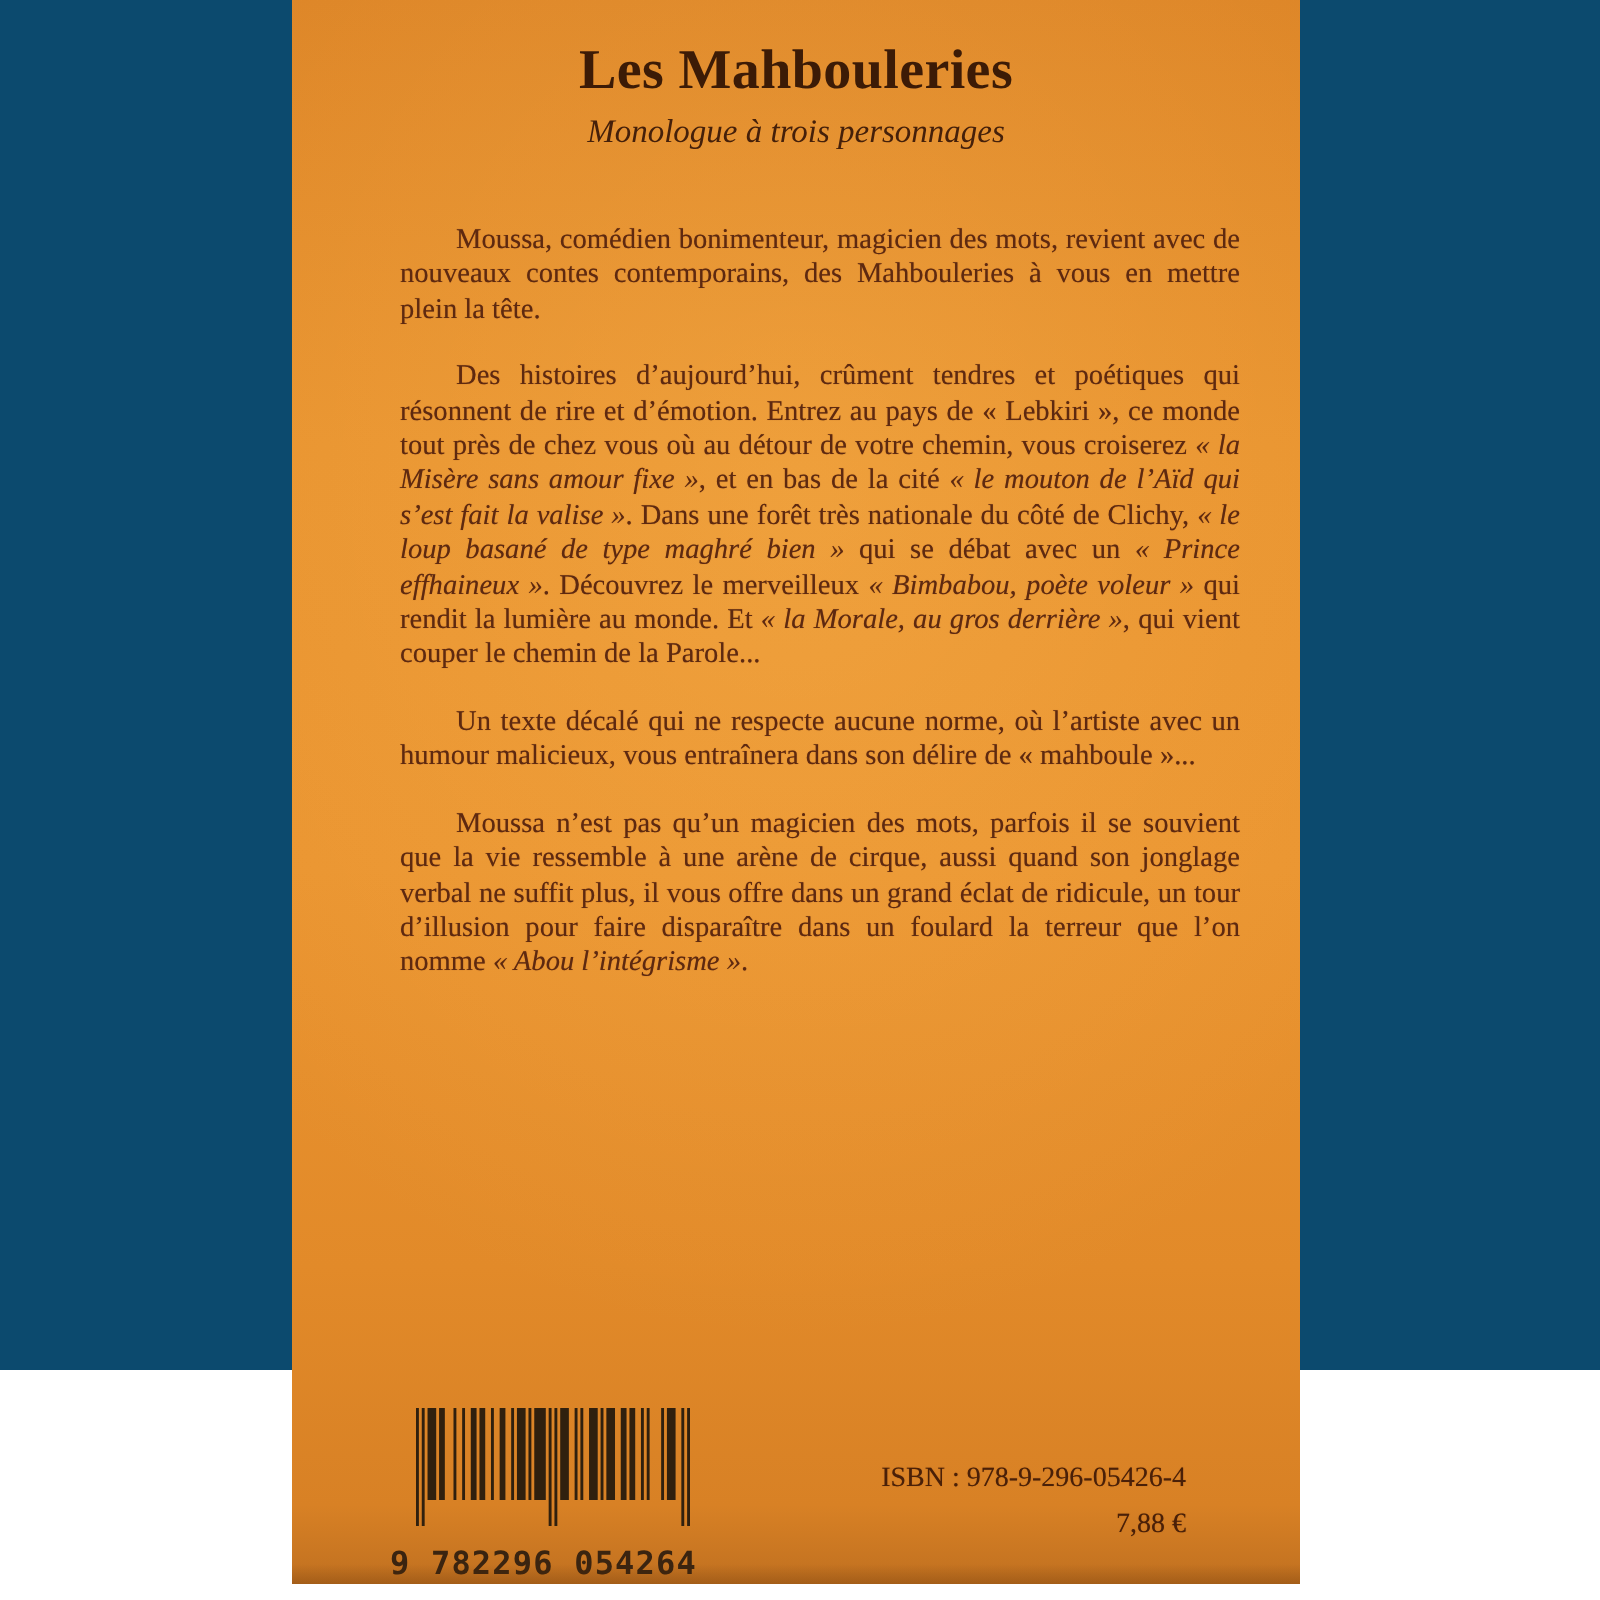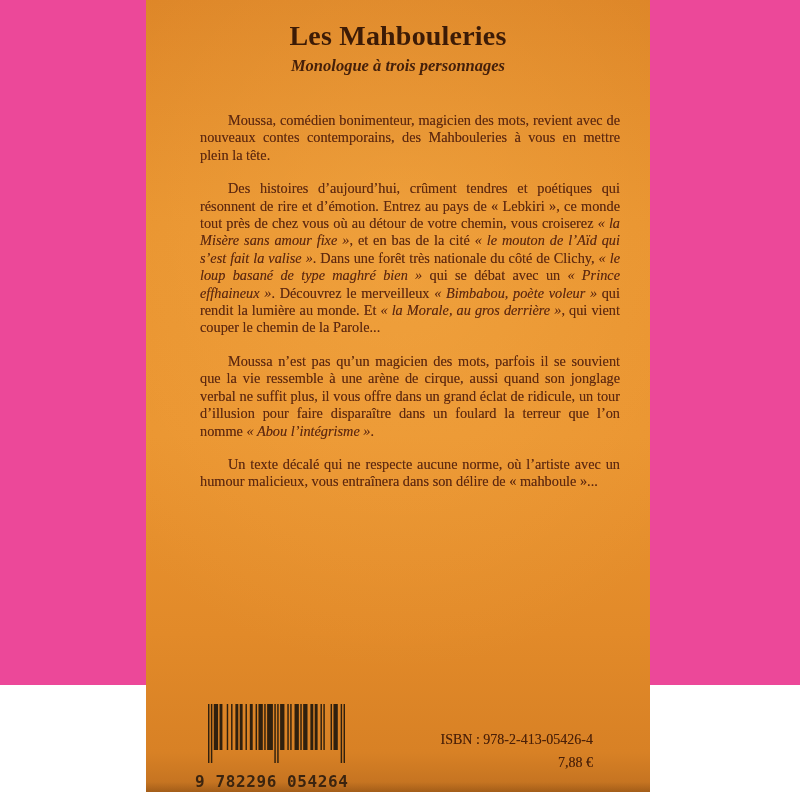--- a/index.html
+++ b/index.html
@@ -1,38 +1,38 @@
 <!DOCTYPE html>
 <html><head>
 <meta charset="utf-8">
 <style>
   html,body{margin:0;padding:0;}
   body{
     width:800px;height:800px;background:#ffffff;overflow:hidden;
     font-family:"Liberation Serif", serif;
   }
-  .photo{position:relative;width:800px;height:685px;background:#ec4899;}
+  .photo{position:relative;width:800px;height:685px;background:#0c4a6e;}
   .cover{
     position:absolute;left:146px;top:0;width:504px;height:792px;
     background:
       radial-gradient(120% 85% at 50% 32%, rgba(255,195,95,.28), rgba(255,195,95,0) 62%),
       linear-gradient(180deg,#dd8527 0%,#e8922e 28%,#ea9430 55%,#e28a29 80%,#d88125 95%,#c07020 100%);
   }
   .cover::after{
     content:"";position:absolute;left:0;right:0;bottom:0;height:10px;
     background:linear-gradient(180deg,rgba(90,45,5,0),rgba(90,45,5,.28));
     pointer-events:none;
   }
   .title{
     position:absolute;top:20px;left:0;width:100%;margin:0;text-align:center;
     font-size:28px;font-weight:700;color:#3c1b06;letter-spacing:.2px;
   }
   .subtitle{
     position:absolute;top:56px;left:0;width:100%;margin:0;text-align:center;
-    font-size:16.5px;font-weight:700;font-style:italic;color:#45200a;
+    font-size:16.5px;font-weight:400;font-style:italic;color:#45200a;
   }
   .body{
     position:absolute;left:54px;right:30px;top:112px;
     color:#5e2910;font-size:14.3px;line-height:17.4px;text-align:justify;
     text-shadow:0 0 .4px rgba(94,41,16,.55);
   }
   .body p{margin:0 0 16px 0;text-indent:28px;}
   .body .it{font-style:italic;}
   .barcode{
     position:absolute;left:49px;top:704px;width:170px;height:66px;
@@ -56,22 +56,22 @@
 
 <div class="photo">
   <div class="cover">
 
     <h1 class="title">Les Mahbouleries</h1>
     <h2 class="subtitle">Monologue à trois personnages</h2>
 
     <div class="body">
         <p><span>Moussa, comédien bonimenteur, magicien des mots, revient avec de nouveaux contes contemporains, des Mahbouleries à vous en mettre plein la tête.</span></p>
         <p><span>Des histoires d’aujourd’hui, crûment tendres et poétiques qui résonnent de rire et d’émotion. Entrez au pays de « Lebkiri », ce monde tout près de chez vous où au détour de votre chemin, vous croiserez </span><span class="it">« la Misère sans amour fixe »</span><span>, et en bas de la cité </span><span class="it">« le mouton de l’Aïd qui s’est fait la valise »</span><span>. Dans une forêt très nationale du côté de Clichy, </span><span class="it">« le loup basané de type maghré bien »</span><span> qui se débat avec un </span><span class="it">« Prince effhaineux »</span><span>. Découvrez le merveilleux </span><span class="it">« Bimbabou, poète voleur »</span><span> qui rendit la lumière au monde. Et </span><span class="it">« la Morale, au gros derrière »</span><span>, qui vient couper le chemin de la Parole...</span></p>
+        <p><span>Un texte décalé qui ne respecte aucune norme, où l’artiste avec un humour malicieux, vous entraînera dans son délire de « mahboule »...</span></p>
         <p><span>Moussa n’est pas qu’un magicien des mots, parfois il se souvient que la vie ressemble à une arène de cirque, aussi quand son jonglage verbal ne suffit plus, il vous offre dans un grand éclat de ridicule, un tour d’illusion pour faire disparaître dans un foulard la terreur que l’on nomme </span><span class="it">« Abou l’intégrisme »</span><span>.</span></p>
-        <p><span>Un texte décalé qui ne respecte aucune norme, où l’artiste avec un humour malicieux, vous entraînera dans son délire de « mahboule »...</span></p>
       </div>
 
     <div class="barcode">
       <svg width="137" height="64" viewBox="0 0 95 64" preserveAspectRatio="none">
           <rect x="0" y="0" width="1" height="59" fill="#30200e"></rect>
           <rect x="2" y="0" width="1" height="59" fill="#30200e"></rect>
           <rect x="4" y="0" width="3" height="46" fill="#30200e"></rect>
           <rect x="8" y="0" width="2" height="46" fill="#30200e"></rect>
           <rect x="13" y="0" width="1" height="46" fill="#30200e"></rect>
           <rect x="16" y="0" width="1" height="46" fill="#30200e"></rect>
@@ -97,18 +97,18 @@
           <rect x="80" y="0" width="1" height="46" fill="#30200e"></rect>
           <rect x="85" y="0" width="1" height="46" fill="#30200e"></rect>
           <rect x="87" y="0" width="3" height="46" fill="#30200e"></rect>
           <rect x="92" y="0" width="1" height="59" fill="#30200e"></rect>
           <rect x="94" y="0" width="1" height="59" fill="#30200e"></rect>
         </svg>
       <span class="digits">9 782296 054264</span>
     </div>
 
     <div class="isbn-block">
-      <div>ISBN : 978-2-413-05426-4</div>
+      <div>ISBN : 978-9-296-05426-4</div>
       <div class="price">7,88 €</div>
     </div>
 
   </div>
 </div>
 
 </body></html>

